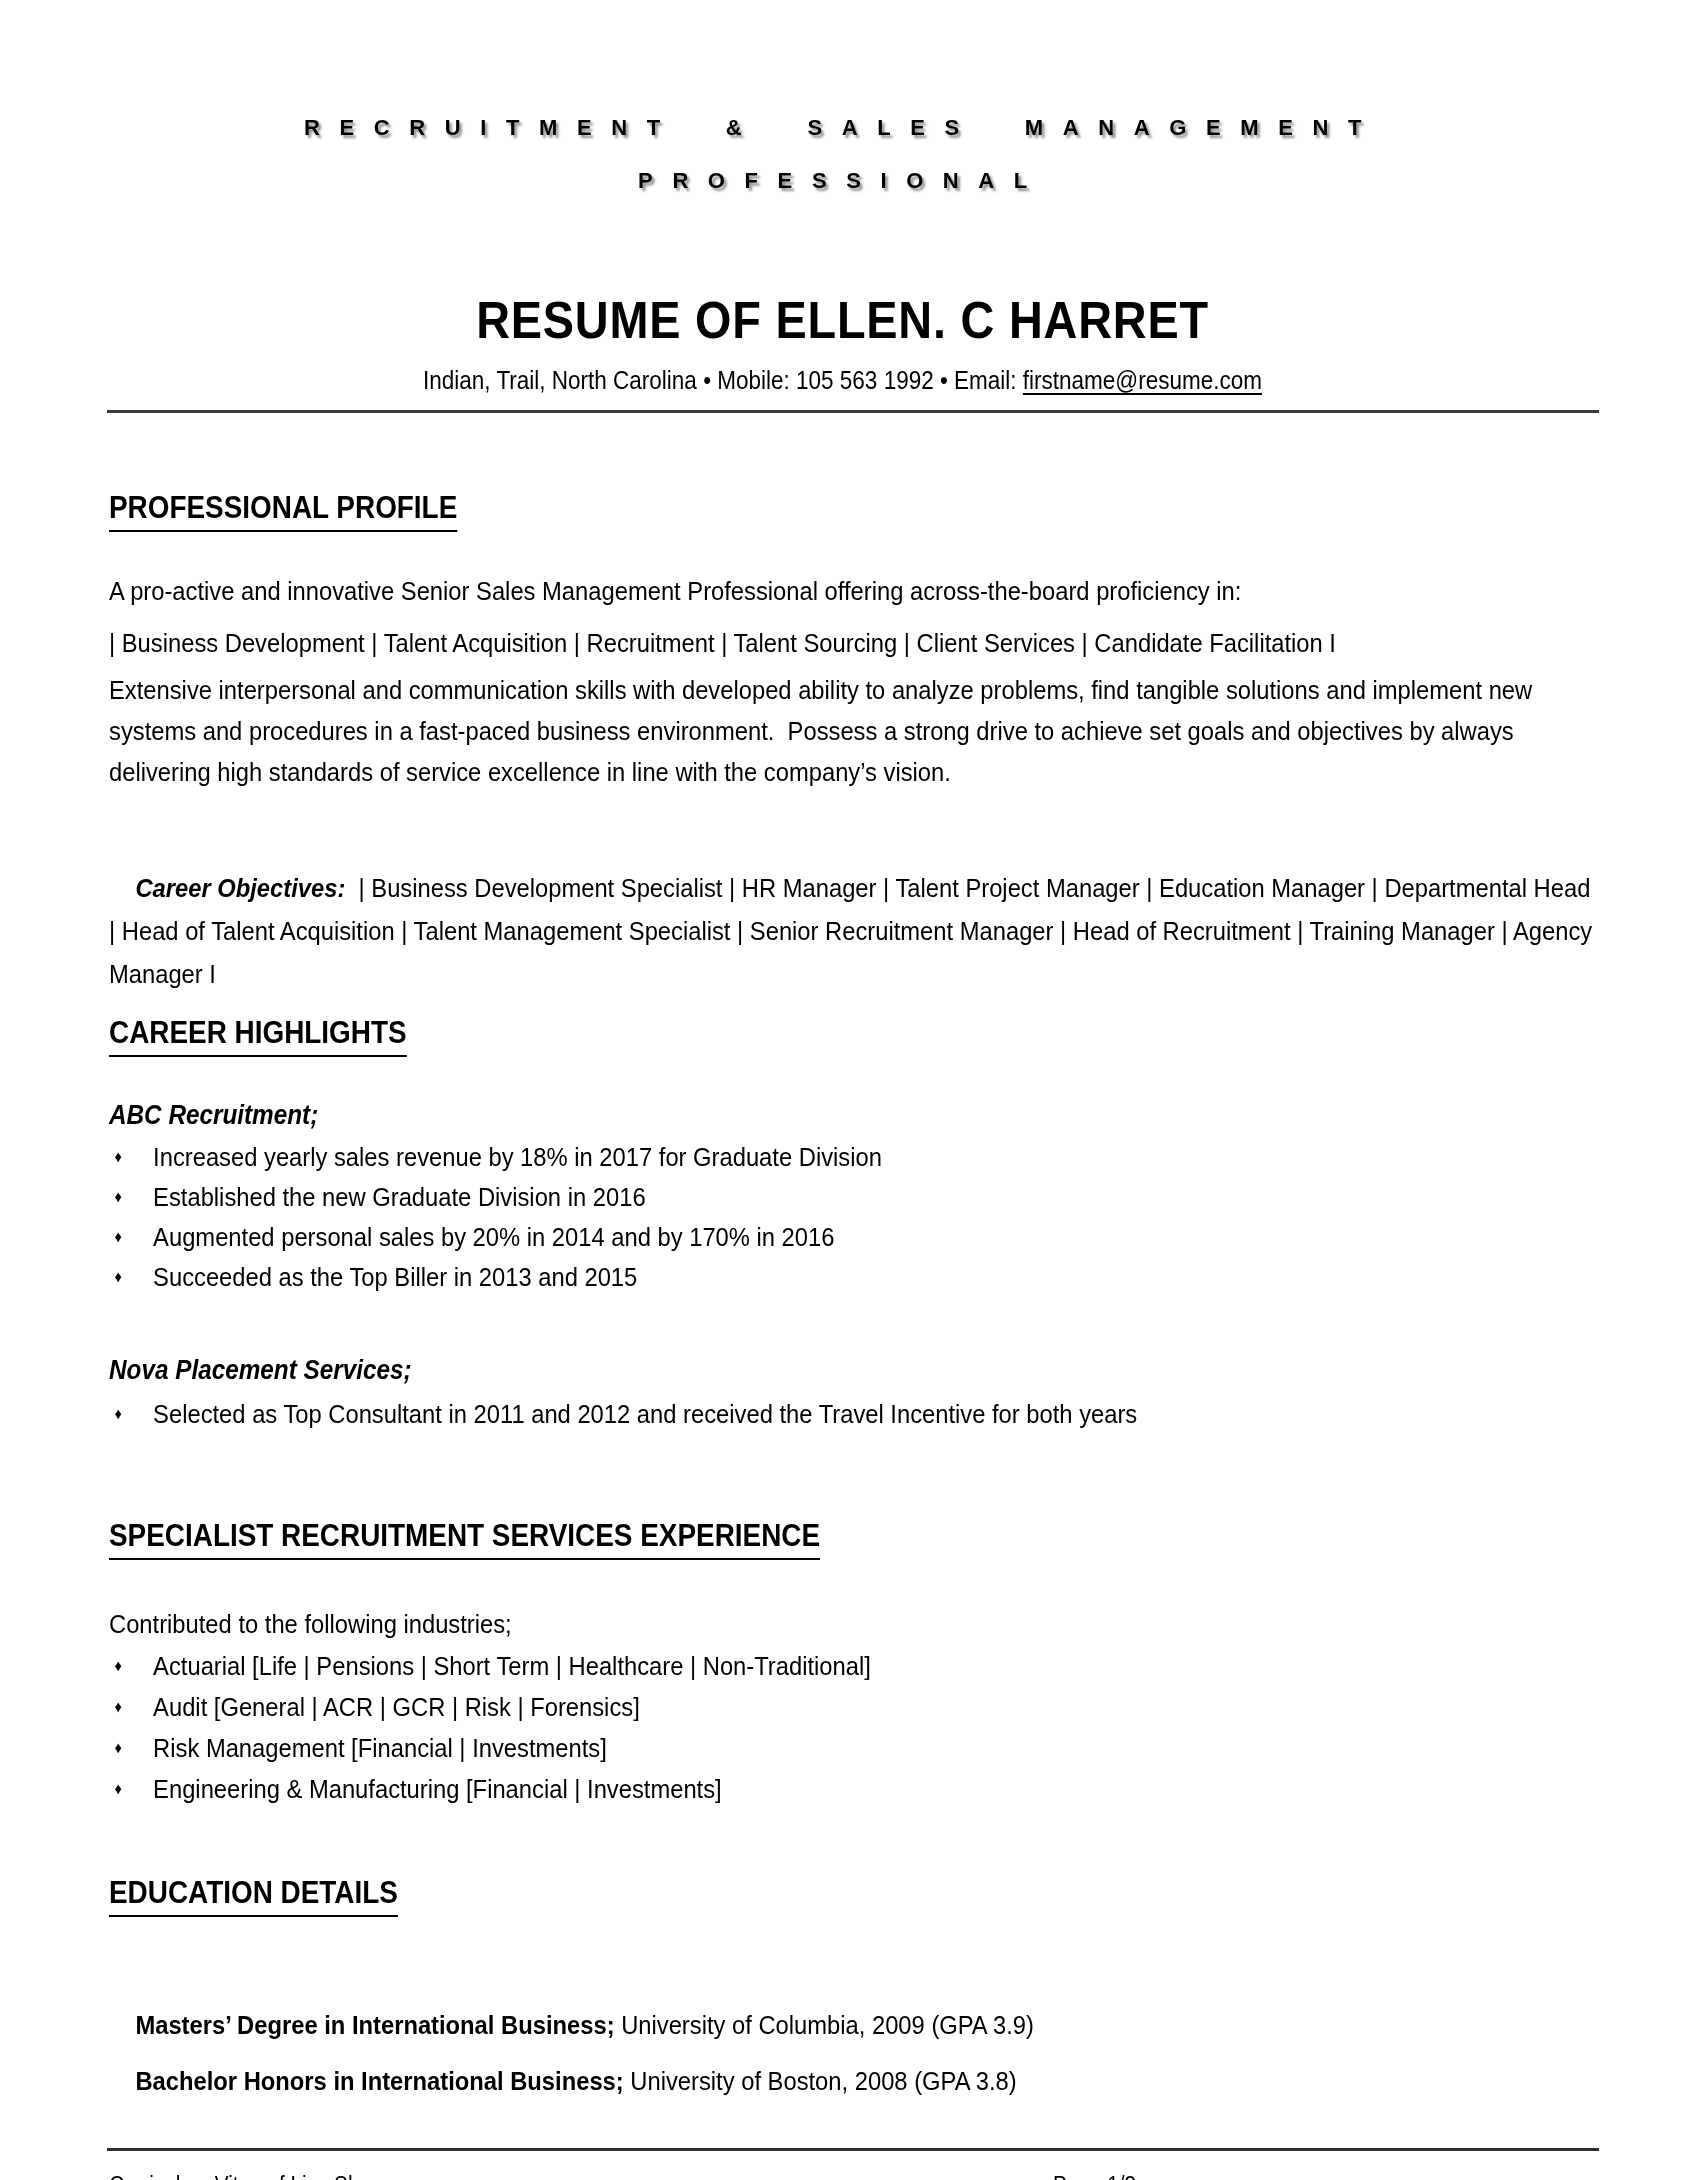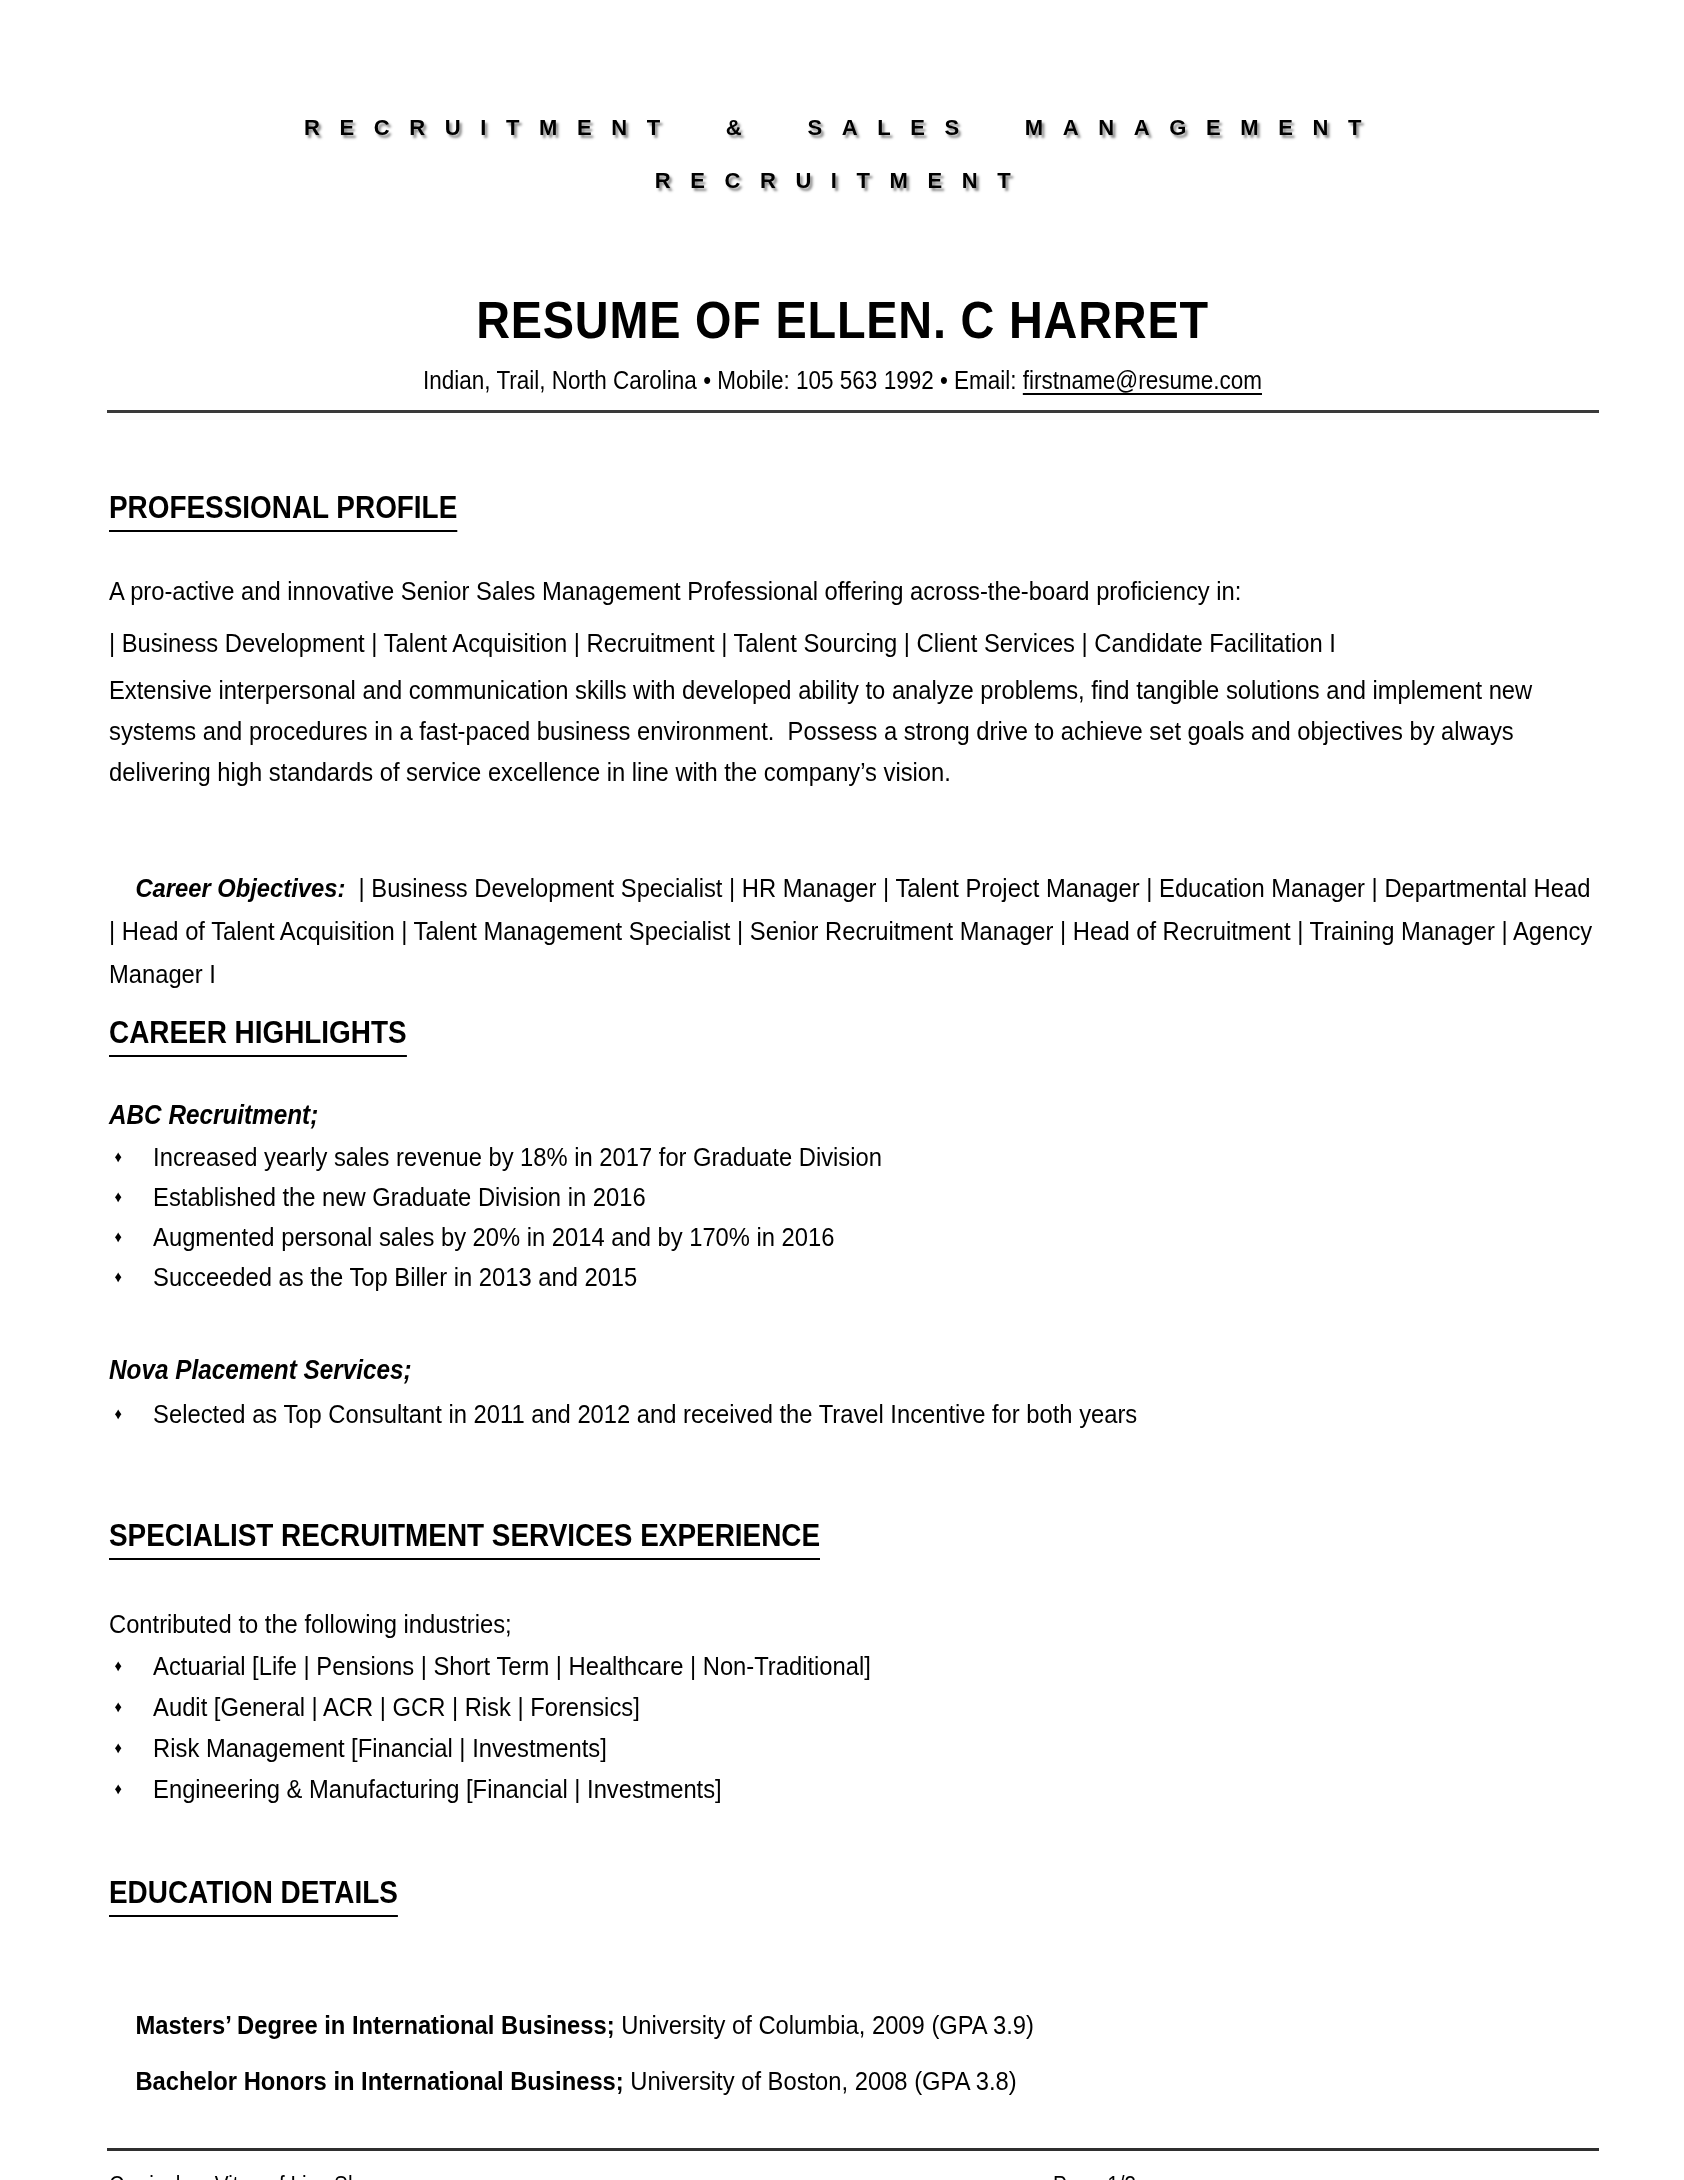--- a/index.html
+++ b/index.html
@@ -38,21 +38,21 @@
   .footer-clip{position:absolute;left:109px;top:2131px;width:1654px;height:18px;overflow:hidden;}
   .footer-inner{position:relative;font-size:23px;line-height:29px;width:100%;}
   .footer-right{position:absolute;left:1049px;top:0;}
 </style>
 </head>
 <body>
 
 <div class="page">
 
   <div class="ctr tagline" style="top:75px">RECRUITMENT &amp; SALES MANAGEMENT</div>
-  <div class="ctr tagline" style="top:128px">RECRUITMENT</div>
+  <div class="ctr tagline" style="top:128px">PROFESSIONAL</div>
 
   <div class="ctr doc-title cond-c" style="top:250px">RESUME OF ELLEN. C HARRET</div>
 
   <div class="ctr contact cond-c" style="top:326px">
     <span>Indian, Trail, North Carolina • Mobile: 105 563 1992 • Email: </span><span class="email">firstname@resume.com</span>
   </div>
 
   <div class="rule" style="top:370px"></div>
 
   <div class="blk sec-h cond" style="top:451px">

